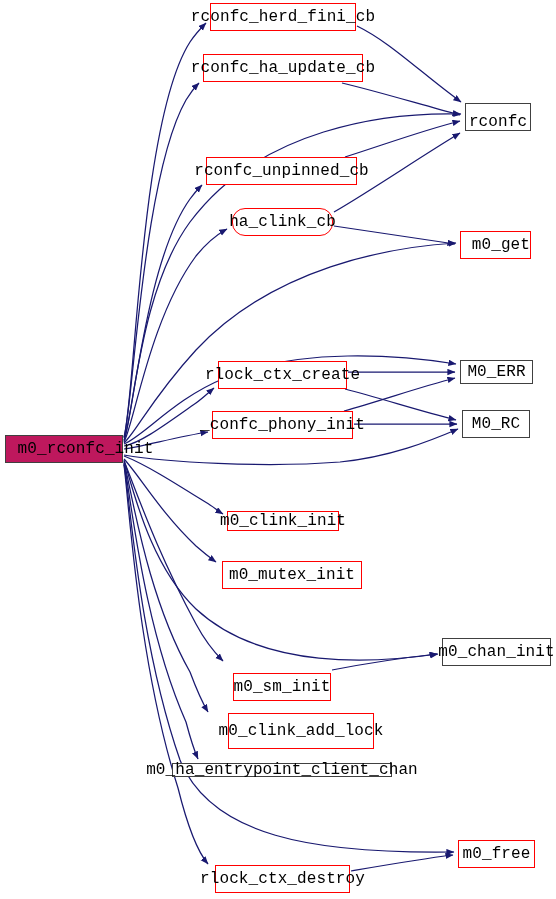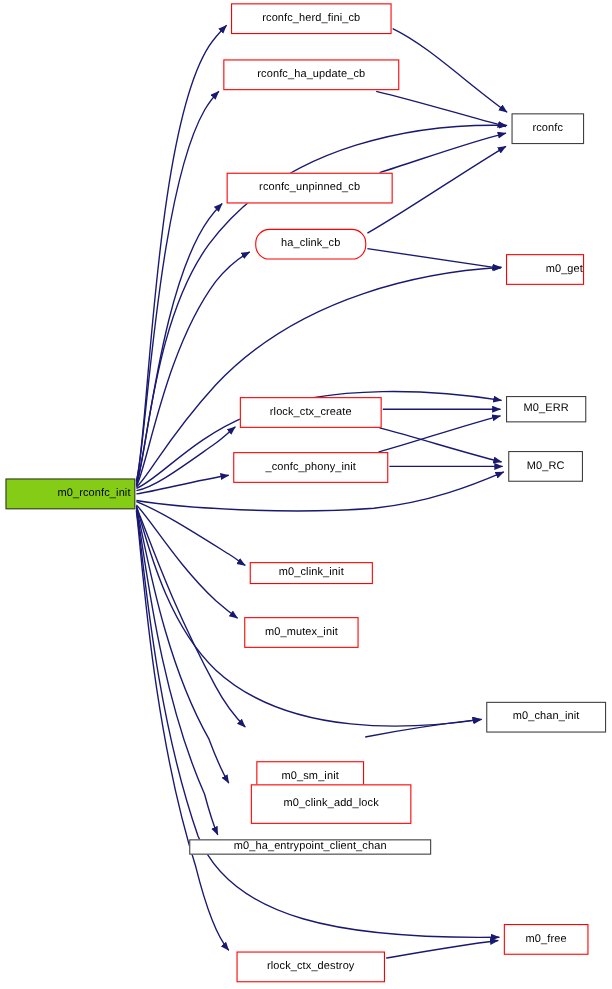--- a/index.html
+++ b/index.html
@@ -1,24 +1,24 @@
 <!DOCTYPE html>
 <html><head>
 <meta charset="utf-8">
 <style>
   html,body{margin:0;padding:0;background:#ffffff;}
   body{width:556px;height:899px;overflow:hidden;font-family:"Liberation Sans",sans-serif;}
   #graph{position:relative;width:556px;height:899px;background:#fff;}
   svg.edges{position:absolute;left:0;top:0;width:556px;height:899px;overflow:visible;}
   .node{position:absolute;box-sizing:border-box;display:flex;align-items:center;justify-content:center;
         background:#ffffff;white-space:nowrap;}
-  .node .lbl{font-size:10px;line-height:1;color:#000;letter-spacing:.1px;}
+  .node .lbl{font-size:16px;line-height:1;color:#000;letter-spacing:.1px;font-family:Liberation Mono, monospace;}
   .node.red{border:1.6px solid #ff0000;}
   .node.black{border:1.6px solid #404040;}
-  .node.root{border:1.6px solid #404040;background:#84cc16;padding-left:43px;}
+  .node.root{border:1.6px solid #404040;background:#be185d;padding-left:43px;}
 </style>
 </head>
 <body>
 
 <div id="graph">
   <svg class="edges" viewBox="0 0 556 899">
     <defs>
       <marker id="arrow" markerWidth="9" markerHeight="9" refX="7.6" refY="3.2" orient="auto" markerUnits="userSpaceOnUse">
         <path d="M0,0 L8,3.2 L0,6.4 z" fill="#191970"></path>
       </marker>
@@ -58,21 +58,21 @@
   <div id="node-layer">
       <div class="node root" style="left: 5px; top: 435px; width: 118px; height: 28px;">
         <span class="lbl">m0_rconfc_init</span>
       </div>
       <div class="node red" style="left: 210px; top: 3px; width: 146px; height: 28px;">
         <span class="lbl">rconfc_herd_fini_cb</span>
       </div>
       <div class="node red" style="left: 203px; top: 54px; width: 160px; height: 28px;">
         <span class="lbl">rconfc_ha_update_cb</span>
       </div>
-      <div class="node black" style="left: 465px; top: 103px; width: 66px; height: 28px;">
+      <div class="node black" style="left: 465px; top: 103px; width: 66px; height: 28px; align-items: flex-end;">
         <span class="lbl">rconfc</span>
       </div>
       <div class="node red" style="left: 206px; top: 157px; width: 151px; height: 28px;">
         <span class="lbl">rconfc_unpinned_cb</span>
       </div>
       <div class="node red" style="left: 232px; top: 208px; width: 101px; height: 28px; border-radius: 13px;">
         <span class="lbl">ha_clink_cb</span>
       </div>
       <div class="node red" style="left: 460px; top: 231px; width: 71px; height: 28px; justify-content: flex-end;">
         <span class="lbl">m0_get</span>
@@ -85,27 +85,27 @@
       </div>
       <div class="node red" style="left: 212px; top: 411px; width: 141px; height: 28px;">
         <span class="lbl">_confc_phony_init</span>
       </div>
       <div class="node black" style="left: 462px; top: 410px; width: 68px; height: 28px;">
         <span class="lbl">M0_RC</span>
       </div>
       <div class="node red" style="left: 227px; top: 511px; width: 112px; height: 20px;">
         <span class="lbl">m0_clink_init</span>
       </div>
-      <div class="node red" style="left: 222px; top: 561px; width: 104px; height: 28px;">
+      <div class="node red" style="left: 222px; top: 561px; width: 140px; height: 28px;">
         <span class="lbl">m0_mutex_init</span>
       </div>
       <div class="node black" style="left: 442px; top: 638px; width: 109px; height: 28px;">
         <span class="lbl">m0_chan_init</span>
       </div>
-      <div class="node red" style="left: 233px; top: 692px; width: 98px; height: 28px;">
+      <div class="node red" style="left: 233px; top: 673px; width: 98px; height: 28px;">
         <span class="lbl">m0_sm_init</span>
       </div>
       <div class="node red" style="left: 228px; top: 713px; width: 146px; height: 36px;">
         <span class="lbl">m0_clink_add_lock</span>
       </div>
       <div class="node black" style="left: 172px; top: 763px; width: 220px; height: 14px;">
         <span class="lbl">m0_ha_entrypoint_client_chan</span>
       </div>
       <div class="node red" style="left: 458px; top: 840px; width: 77px; height: 28px;">
         <span class="lbl">m0_free</span>

